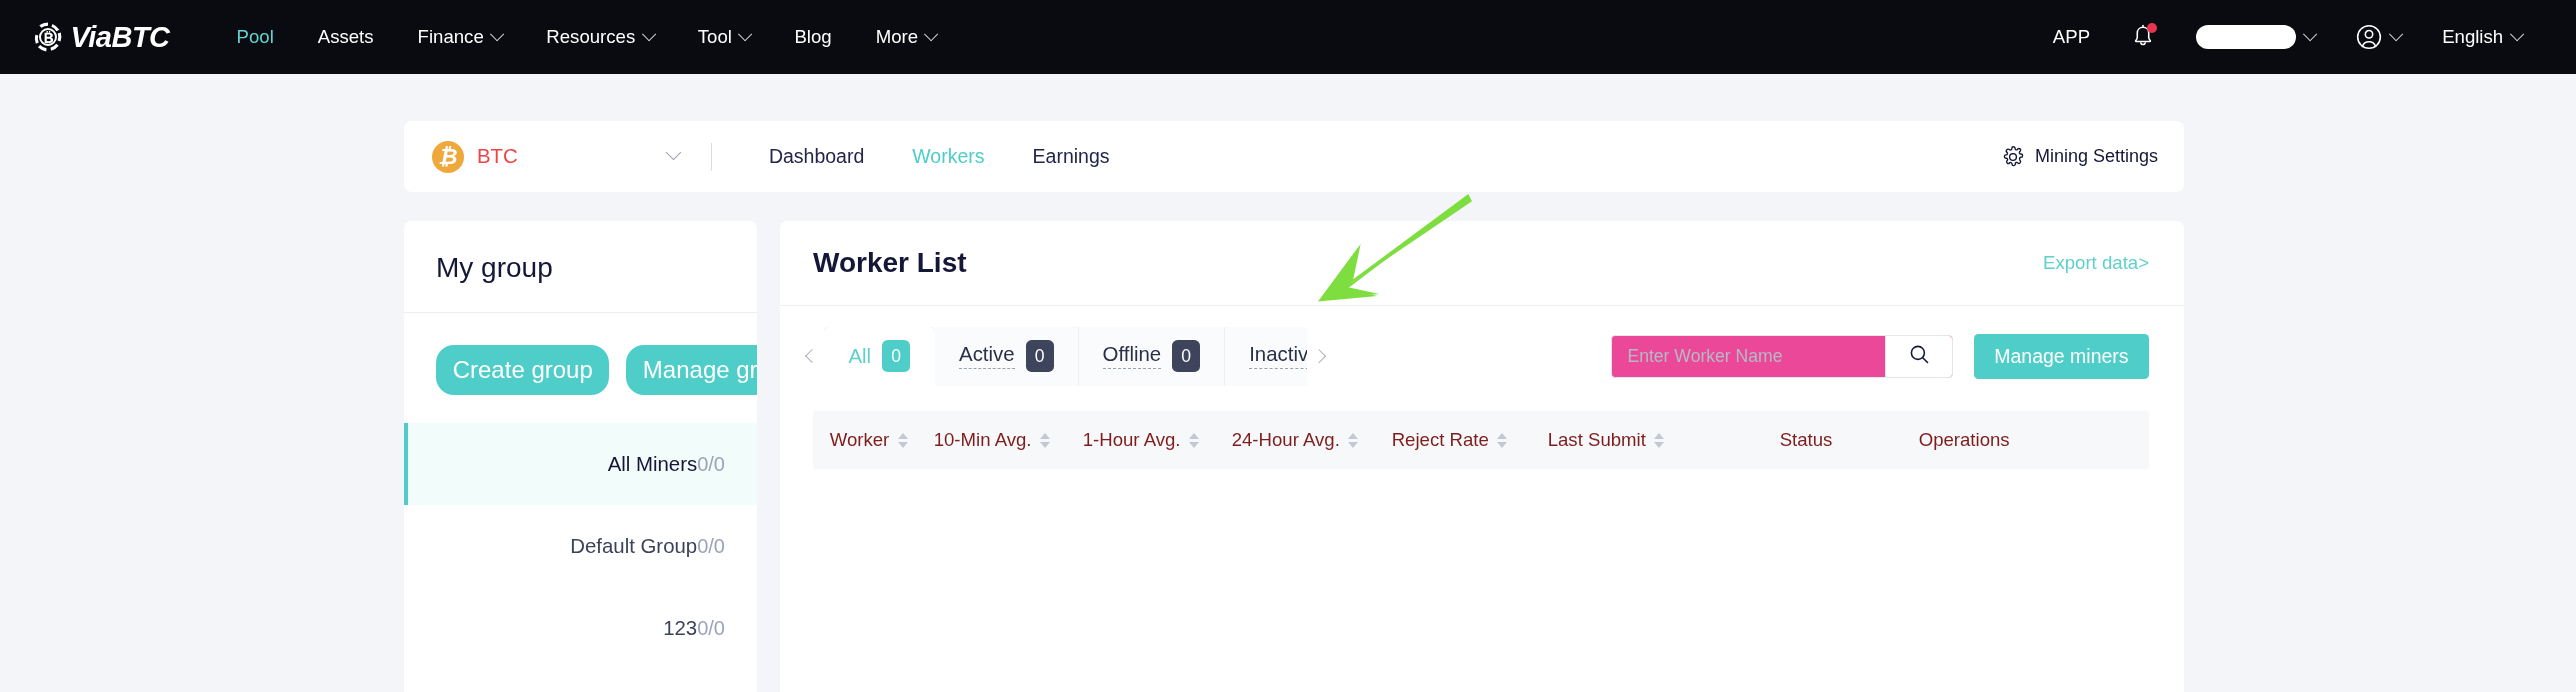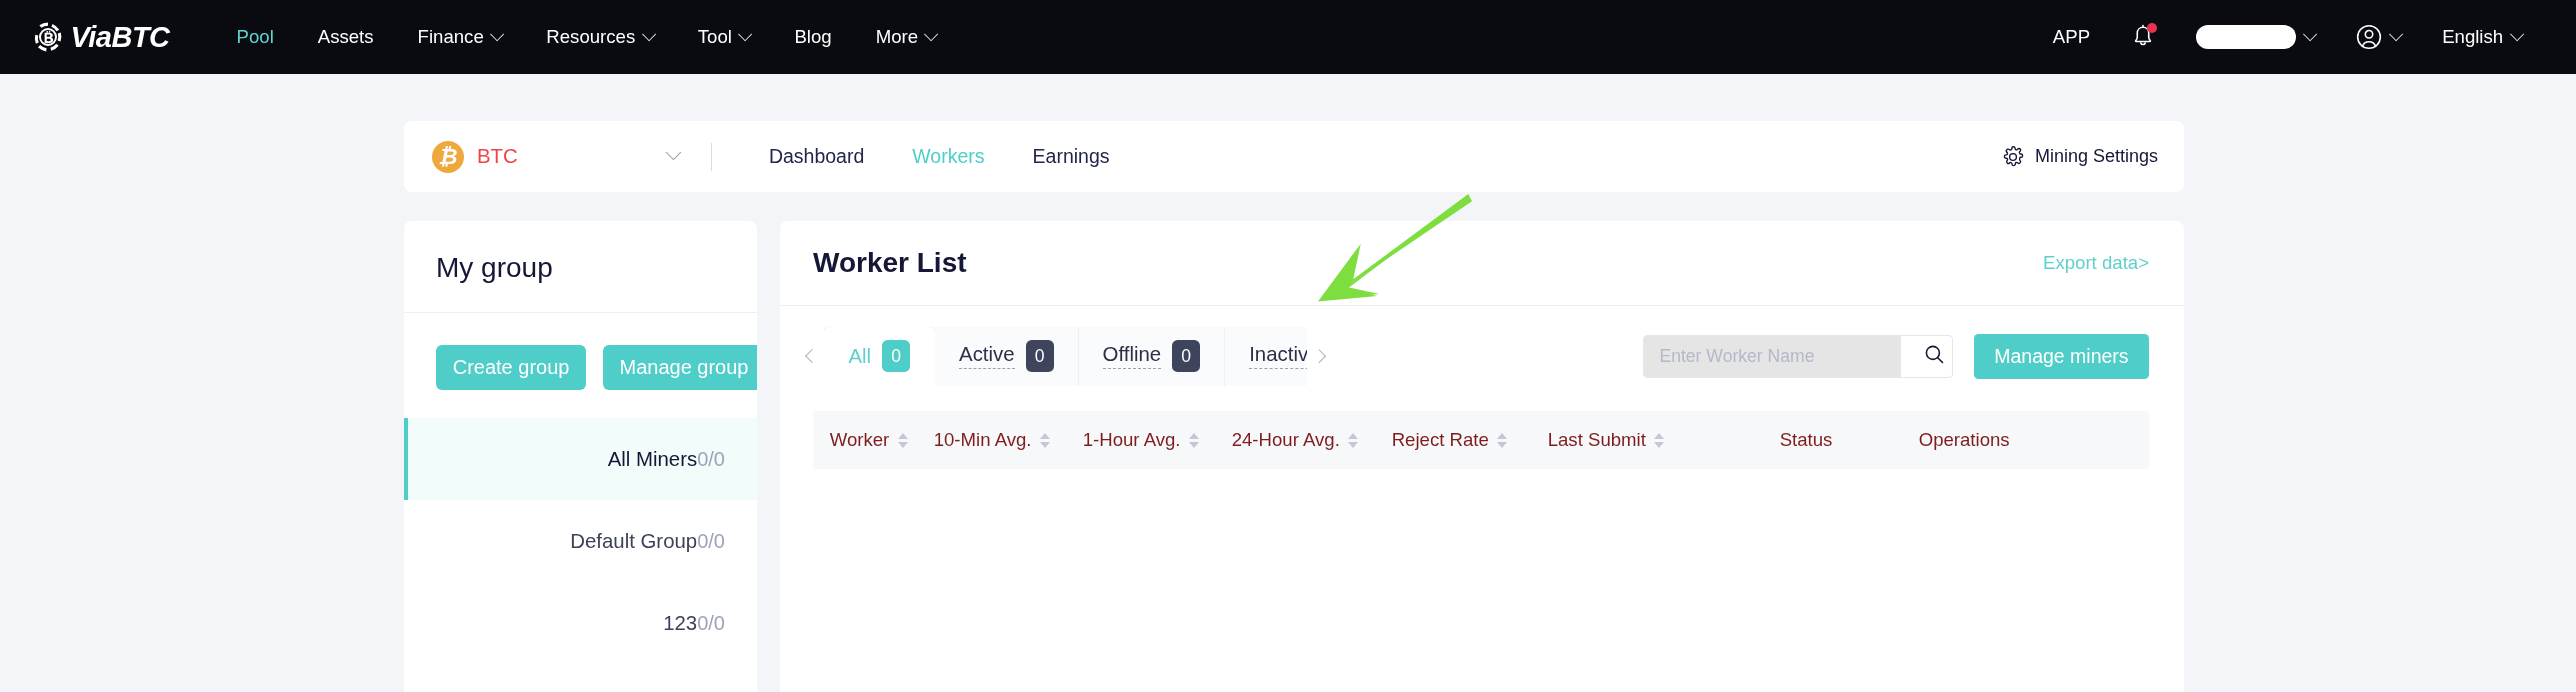--- a/index.html
+++ b/index.html
@@ -125,22 +125,22 @@
     overflow: hidden;
     border-radius: 7.4px 7.4px 0 0;
   }
   .gp-title {
     font-size: 28px; color: #141736; padding: 31px 0 28px 32px;
     border-bottom: 0.9px solid #eceef3;
     font-weight: 400;
   }
   .gp-btns { display: flex; gap: 16.7px; padding: 32px 0 28px 32px; }
   .btn-teal {
-    background: #4ecdc9; color: #fff; border: none; border-radius: 6px;
-    font-size: 20px; font-family: inherit; padding: 11px 16.7px; cursor: pointer;
+    background: #4ecdc9; color: #fff; border: none; border-radius: 18px;
+    font-size: 24px; font-family: inherit; padding: 11px 16.7px; cursor: pointer;
     white-space: nowrap;
   }
   .gp-row {
     display: flex; align-items: center; justify-content: flex-end;
     padding: 0 32px 0 32px; height: 82px; cursor: pointer;
     border-left: 4.6px solid transparent;
     position: relative;
   }
   .gp-row .lbl { font-size: 20.4px; color: #3c4258; }
   .gp-row .cnt { font-size: 20px; color: #9ca2b8; }
@@ -212,21 +212,21 @@
     background: #3d445c; color: #fff;
     display: flex; align-items: center; justify-content: center;
     font-size: 17.6px; padding: 0 7.4px;
   }
   .tab.active .badge { background: #4ecdc9; }
 
   .search-wrap { margin-left: auto; display: flex; align-items: center; gap: 20.4px; }
   .searchbox {
     display: flex; align-items: stretch;
     border: 0.9px solid #e3e6ed; border-radius: 4.6px; overflow: hidden;
-    height: 43px; width: 310px; background: #e5e5e5;
+    height: 43px; width: 342px; background: #ec4899;
   }
   .searchbox input {
     border: none; outline: none; flex: 1;
     padding: 0 15px; font-size: 17.6px; font-family: inherit; color: #2b3047;
     background: transparent;
   }
   .searchbox input::placeholder { color: #b4b9c8; }
   .search-btn {
     width: 67px; flex: 0 0 67px; border-left: 0.9px solid #e3e6ed;
     display: flex; align-items: center; justify-content: center; cursor: pointer;

